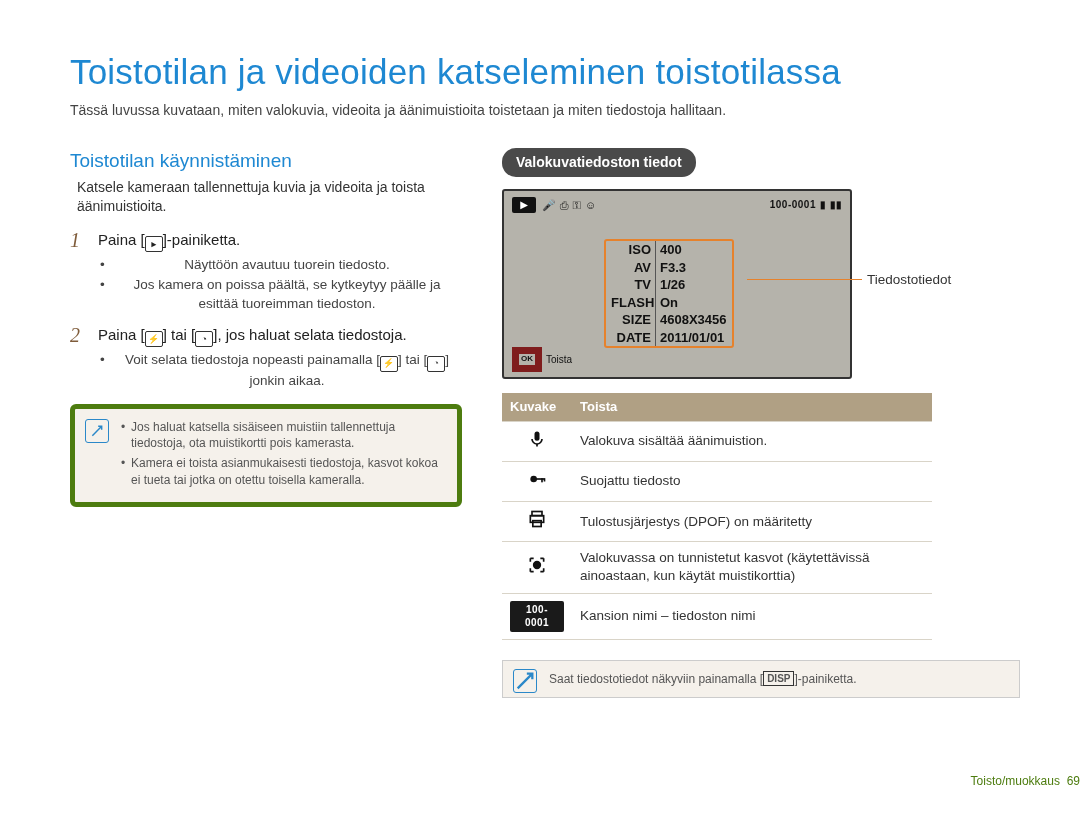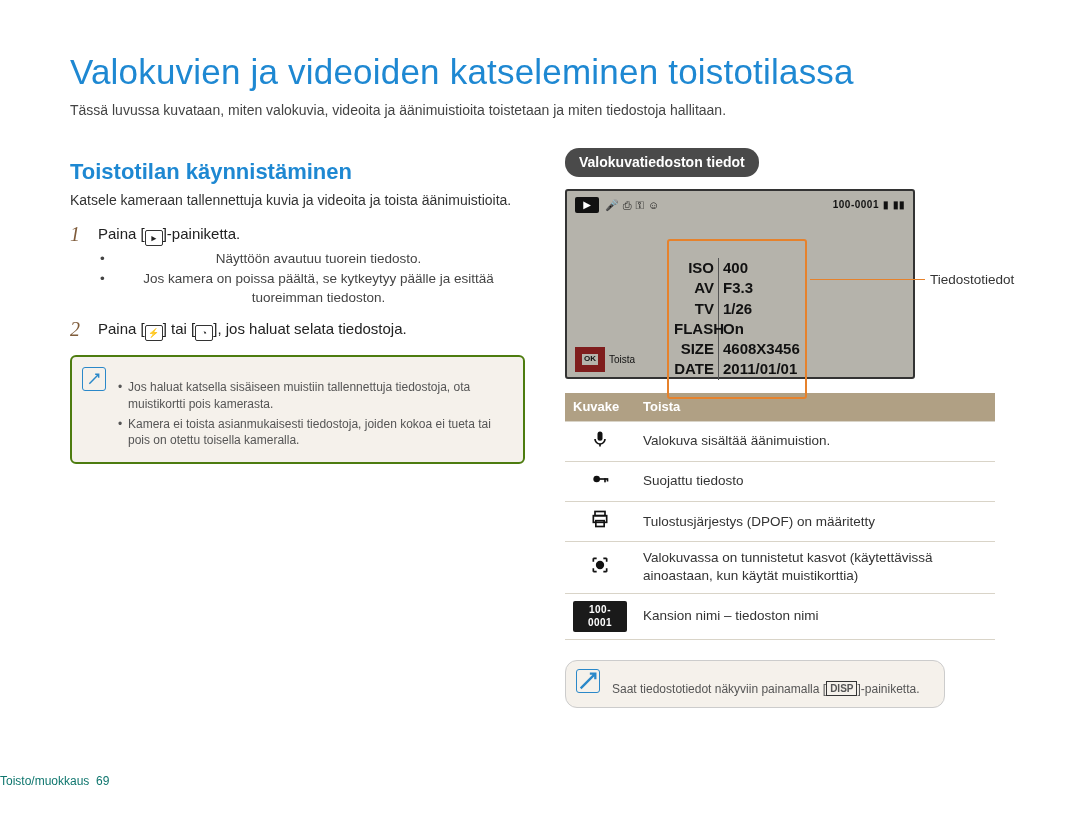--- a/index.html
+++ b/index.html
@@ -36,29 +36,29 @@
     display: flex;
     gap: 40px;
   }
   .col-left {
     width: 455px;
   }
   .col-right {
     flex: 1;
   }
   h2.section {
-    font-size: 22px;
-    font-weight: 700;
+    font-size: 19px;
+    font-weight: 400;
     color: #1e88d2;
-    margin: 9px 0 4px 0;
+    margin: 0 0 4px 0;
   }
   .subintro {
     font-size: 14px;
     color: #333;
-    margin: 0 0 14px 0;
+    margin: 0 0 14px 7px;
   }
   .step {
     display: flex;
     gap: 10px;
     margin-bottom: 4px;
   }
   .step-num {
     font-size: 20px;
     color: #7f5c3b;
     font-style: italic;
@@ -97,24 +97,24 @@
     color: #444;
     margin-bottom: 2px;
   }
   .bullets li::before {
     content: "•";
     position: absolute;
     left: 0;
     top: 0;
   }
   .note-box {
-    border: 2px solid #4d7c0f;
+    border: 5px solid #4d7c0f;
     border-radius: 6px;
     background: #f5f1eb;
-    padding: 22px 12px 10px 46px;
+    padding: 10px 12px 10px 46px;
     position: relative;
     font-size: 12px;
     color: #555;
     margin-top: 14px;
   }
   .note-box .note-icon {
     position: absolute;
     left: 10px;
     top: 10px;
     width: 22px;
@@ -205,22 +205,22 @@
     align-items: center;
     gap: 4px;
   }
   .info-panel {
     position: absolute;
     left: 100px;
     top: 48px;
     background: rgba(255,255,255,0.0);
     border: 2px solid #e6822c;
     border-radius: 3px;
-    padding: 17px 5px;
-    font-size: 15px;
+    padding: 0 5px;
+    font-size: 13px;
     font-weight: bold;
     color: #111;
   }
   .info-row { display: flex; }
   .info-row .k { width: 40px; text-align: right; padding-right: 4px; border-right: 1px solid #555;}
   .info-row .v { padding-left: 4px; }
   .screen-bottom {
     position: absolute;
     bottom: 5px;
     left: 8px;
@@ -286,28 +286,28 @@
     color: #fff;
     font-size: 10px;
     font-weight: bold;
     padding: 2px 5px;
     border-radius: 2px;
     letter-spacing: 0.5px;
   }
 
   .note-box-right {
     border: 1px solid #ccc;
-    border-radius: 12px;
+    border-radius: 0;
     background: #f5f1eb;
-    padding: 20px 12px 10px 46px;
+    padding: 10px 12px 10px 46px;
     position: relative;
     font-size: 12px;
     color: #555;
     margin-top: 20px;
-    width: 380px;
+    width: 518px;
     box-sizing: border-box;
   }
   .note-box-right .note-icon {
     position: absolute;
     left: 10px;
     top: 8px;
     width: 22px;
     height: 22px;
     border: 1.5px solid #2a88c9;
     border-radius: 3px;
@@ -322,30 +322,30 @@
     font-size: 10px;
     font-weight: bold;
     vertical-align: 1px;
   }
 
   .footer {
     position: absolute;
     bottom: 26px;
     left: 0;
     right: 0;
-    text-align: left;
+    text-align: right;
     font-size: 12px;
-    color: #0f766e;
+    color: #4d7c0f;
   }
 </style>
 </head>
 <body>
 
 <div class="page">
-  <h1 class="page-title">Valokuvien ja videoiden katseleminen toistotilassa</h1>
+  <h1 class="page-title">Toistotilan ja videoiden katseleminen toistotilassa</h1>
   <p class="intro">Tässä luvussa kuvataan, miten valokuvia, videoita ja äänimuistioita toistetaan ja miten tiedostoja hallitaan.</p>
 
   <div class="cols">
 
     <div class="col-left">
       <h2 class="section">Toistotilan käynnistäminen</h2>
       <p class="subintro">Katsele kameraan tallennettuja kuvia ja videoita ja toista äänimuistioita.</p>
 
       <div class="step">
         <div class="step-num">1</div>
@@ -357,30 +357,35 @@
         <li>Näyttöön avautuu tuorein tiedosto.</li>
         <li>Jos kamera on poissa päältä, se kytkeytyy päälle ja esittää tuoreimman tiedoston.</li>
       </ul>
 
       <div class="step">
         <div class="step-num">2</div>
         <div class="step-text">
           <span>Paina [</span><span class="icon-box">⚡</span><span>] tai [</span><span class="icon-box">◔</span><span>], jos haluat selata tiedostoja.</span>
         </div>
       </div>
+      <ul class="bullets">
+        <li>
+          <span>Voit selata tiedostoja nopeasti painamalla [</span><span class="icon-box">⚡</span><span>] tai [</span><span class="icon-box">◔</span><span>] jonkin aikaa.</span>
+        </li>
+      </ul>
 
       <div class="note-box">
         <div class="note-icon">
           <svg viewBox="0 0 24 24" fill="none" stroke="#2a88c9" stroke-width="2.5">
               <path d="M4 20 L20 4 M14 4 h6 v6"></path>
             </svg>
         </div>
         <ul>
           <li>Jos haluat katsella sisäiseen muistiin tallennettuja tiedostoja, ota muistikortti pois kamerasta.</li>
-          <li>Kamera ei toista asianmukaisesti tiedostoja, joiden kokoa ei tueta tai pois on otettu toisella kameralla.</li>
+          <li>Kamera ei toista asianmukaisesti tiedostoja, kasvot kokoa ei tueta tai jotka on otettu toisella kameralla.</li>
         </ul>
       </div>
     </div>
 
     <div class="col-right">
       <span class="pill">Valokuvatiedoston tiedot</span>
 
       <div class="camera-screen-wrap">
         <div class="camera-screen">
           <div class="screen-topbar">

